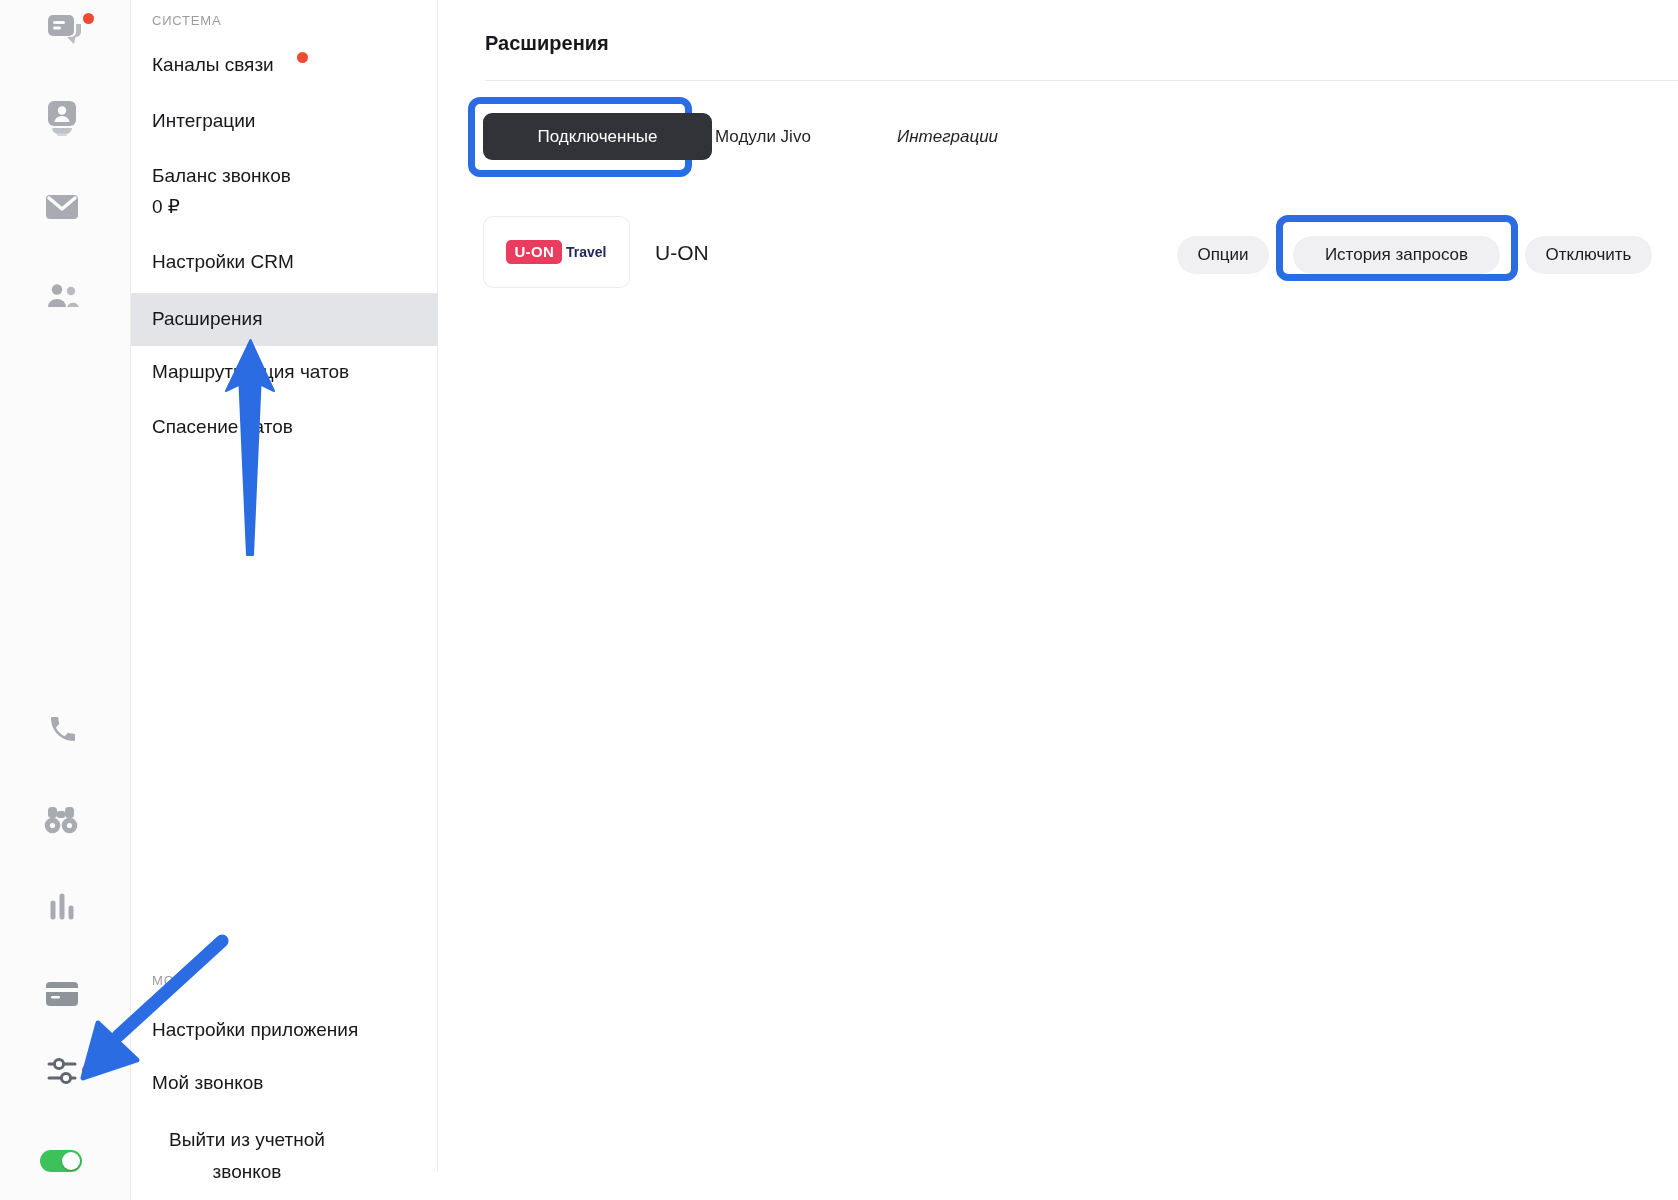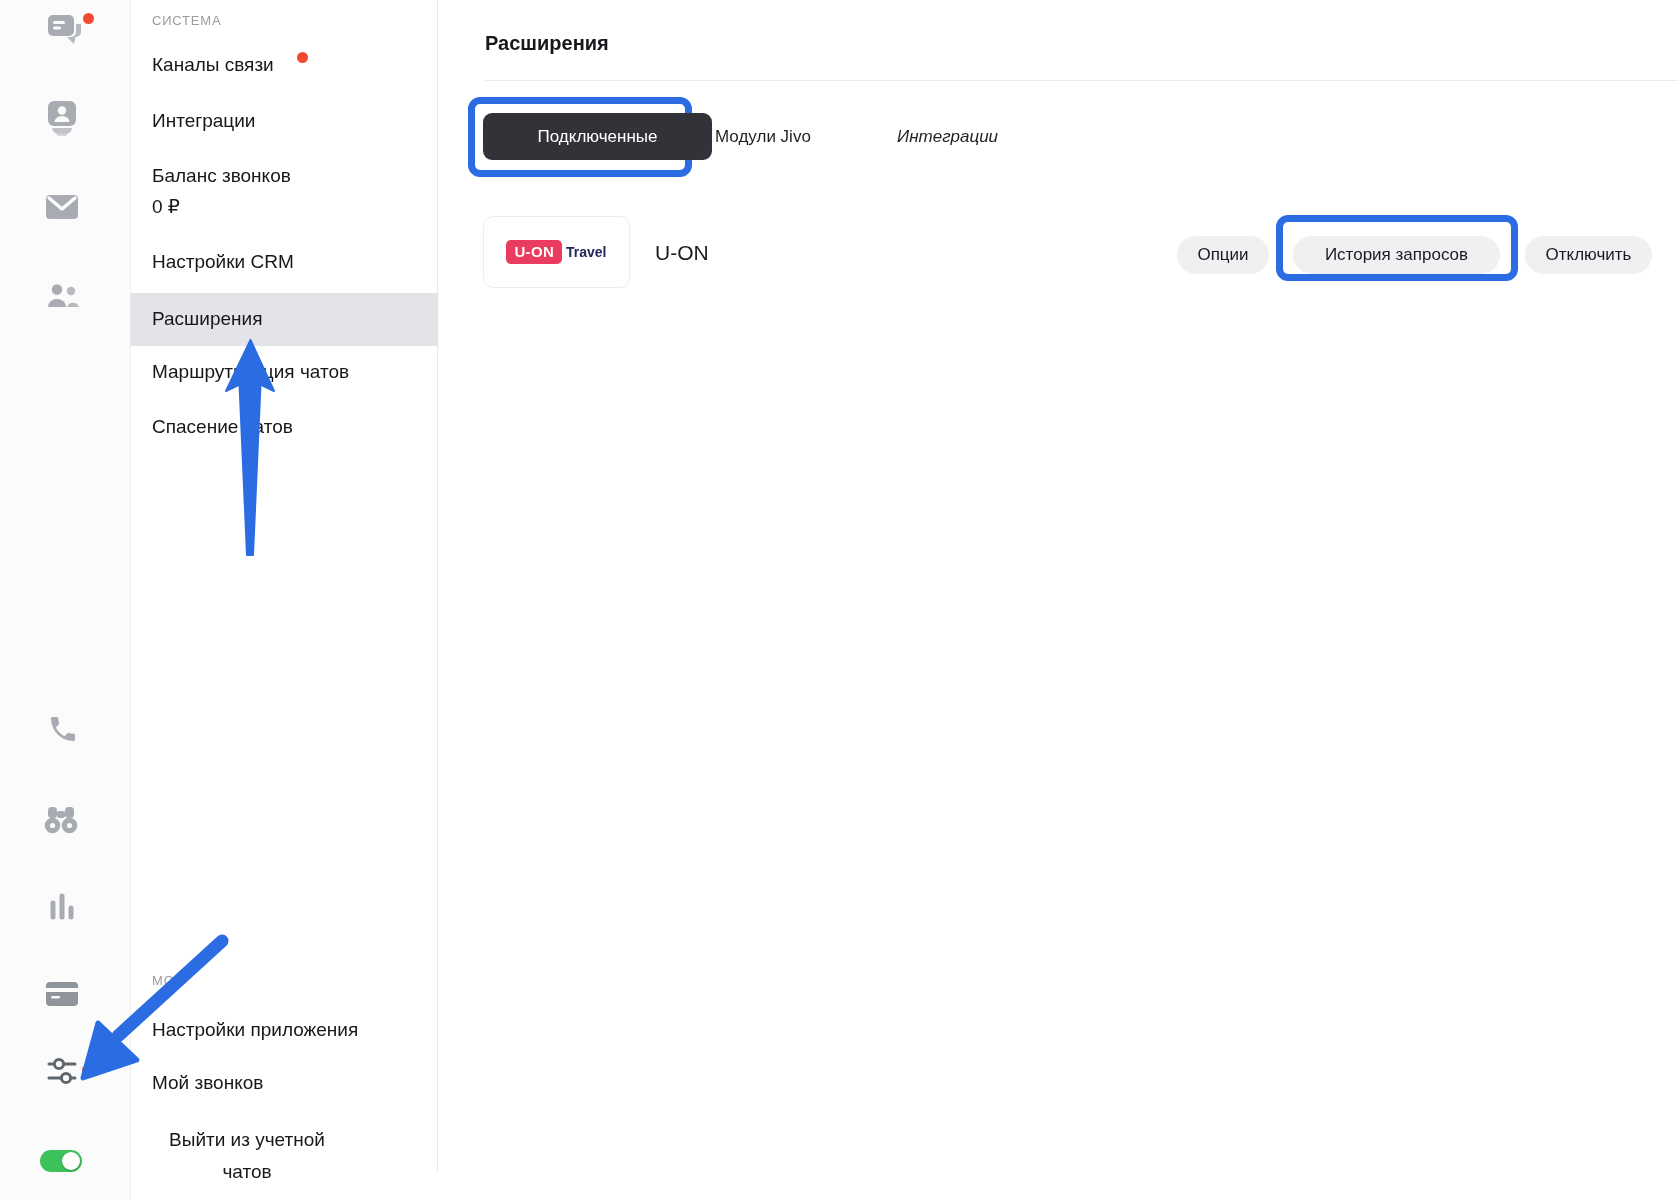--- a/index.html
+++ b/index.html
@@ -143,21 +143,21 @@
     <div class="sb-item" style="top:361px">Маршрутизация чатов</div>
 
     <div class="sb-item" style="top:416px">Спасение чатов</div>
 
     <div class="sb-header" style="top:973px">МОЙ</div>
 
     <div class="sb-item" style="top:1019px">Настройки приложения</div>
 
     <div class="sb-item" style="top:1072px">Мой звонков</div>
 
-    <div class="sb-item sb-wrap" style="top:1124px">Выйти из учетной чатов</div>
+    <div class="sb-item sb-wrap" style="top:1124px">Выйти из учетной звонков</div>
   </div>
 
   <div>
     <div class="page-title">Расширения</div>
     <div class="title-divider"></div>
 
     <div class="anno-frame frame-tab"></div>
     <div class="tab-active">Подключенные</div>
     <div class="tab tab-2">Модули Jivo</div>
     <div class="tab tab-3">Интеграции</div>

